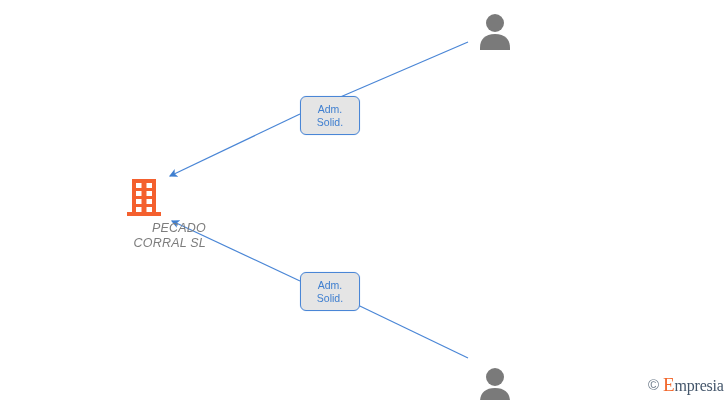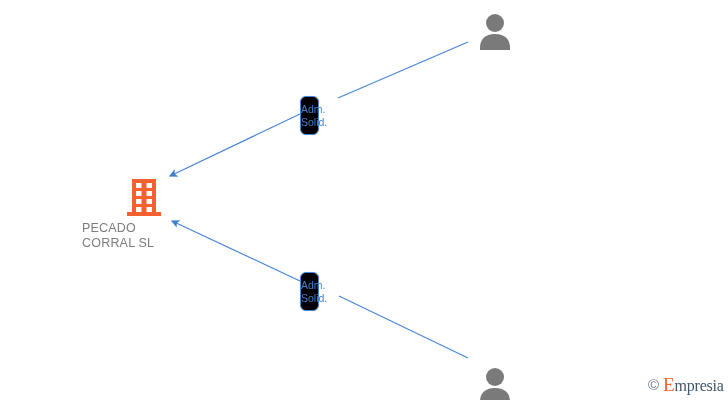--- a/index.html
+++ b/index.html
@@ -22,21 +22,22 @@
     width: 728px;
     height: 400px;
   }
 
   
   .company-node {
     position: absolute;
     left: 82px;
     top: 178px;
     width: 124px;
-    text-align: left;
+    text-align: right;
+    font-style: italic;
   }
   .company-icon {
     display: block;
     margin: 0 auto;
     width: 36px;
     height: 40px;
   }
   .company-label {
     margin-top: 3px;
     font-size: 12.5px;
@@ -57,26 +58,26 @@
   .person-node.p2 { left: 478px; top: 366px; }
   .person-icon {
     display: block;
     width: 34px;
     height: 38px;
   }
 
   
   .rel-box {
     position: absolute;
-    width: 19px;
+    width: 60px;
     height: 39px;
     box-sizing: border-box;
     border: 1.3px solid #4a86d6;
     border-radius: 6px;
-    background: #000000;
+    background: #e5e5e5;
     color: #3f7fd0;
     font-size: 10.5px;
     line-height: 13px;
     text-align: center;
     padding-top: 6px;
     font-family: "Liberation Sans", sans-serif;
     white-space: pre-line;
     box-shadow: 0 0 0 .5px rgba(74,134,214,.12);
   }
   .rel-box.r1 { left: 300px; top: 96px; }

